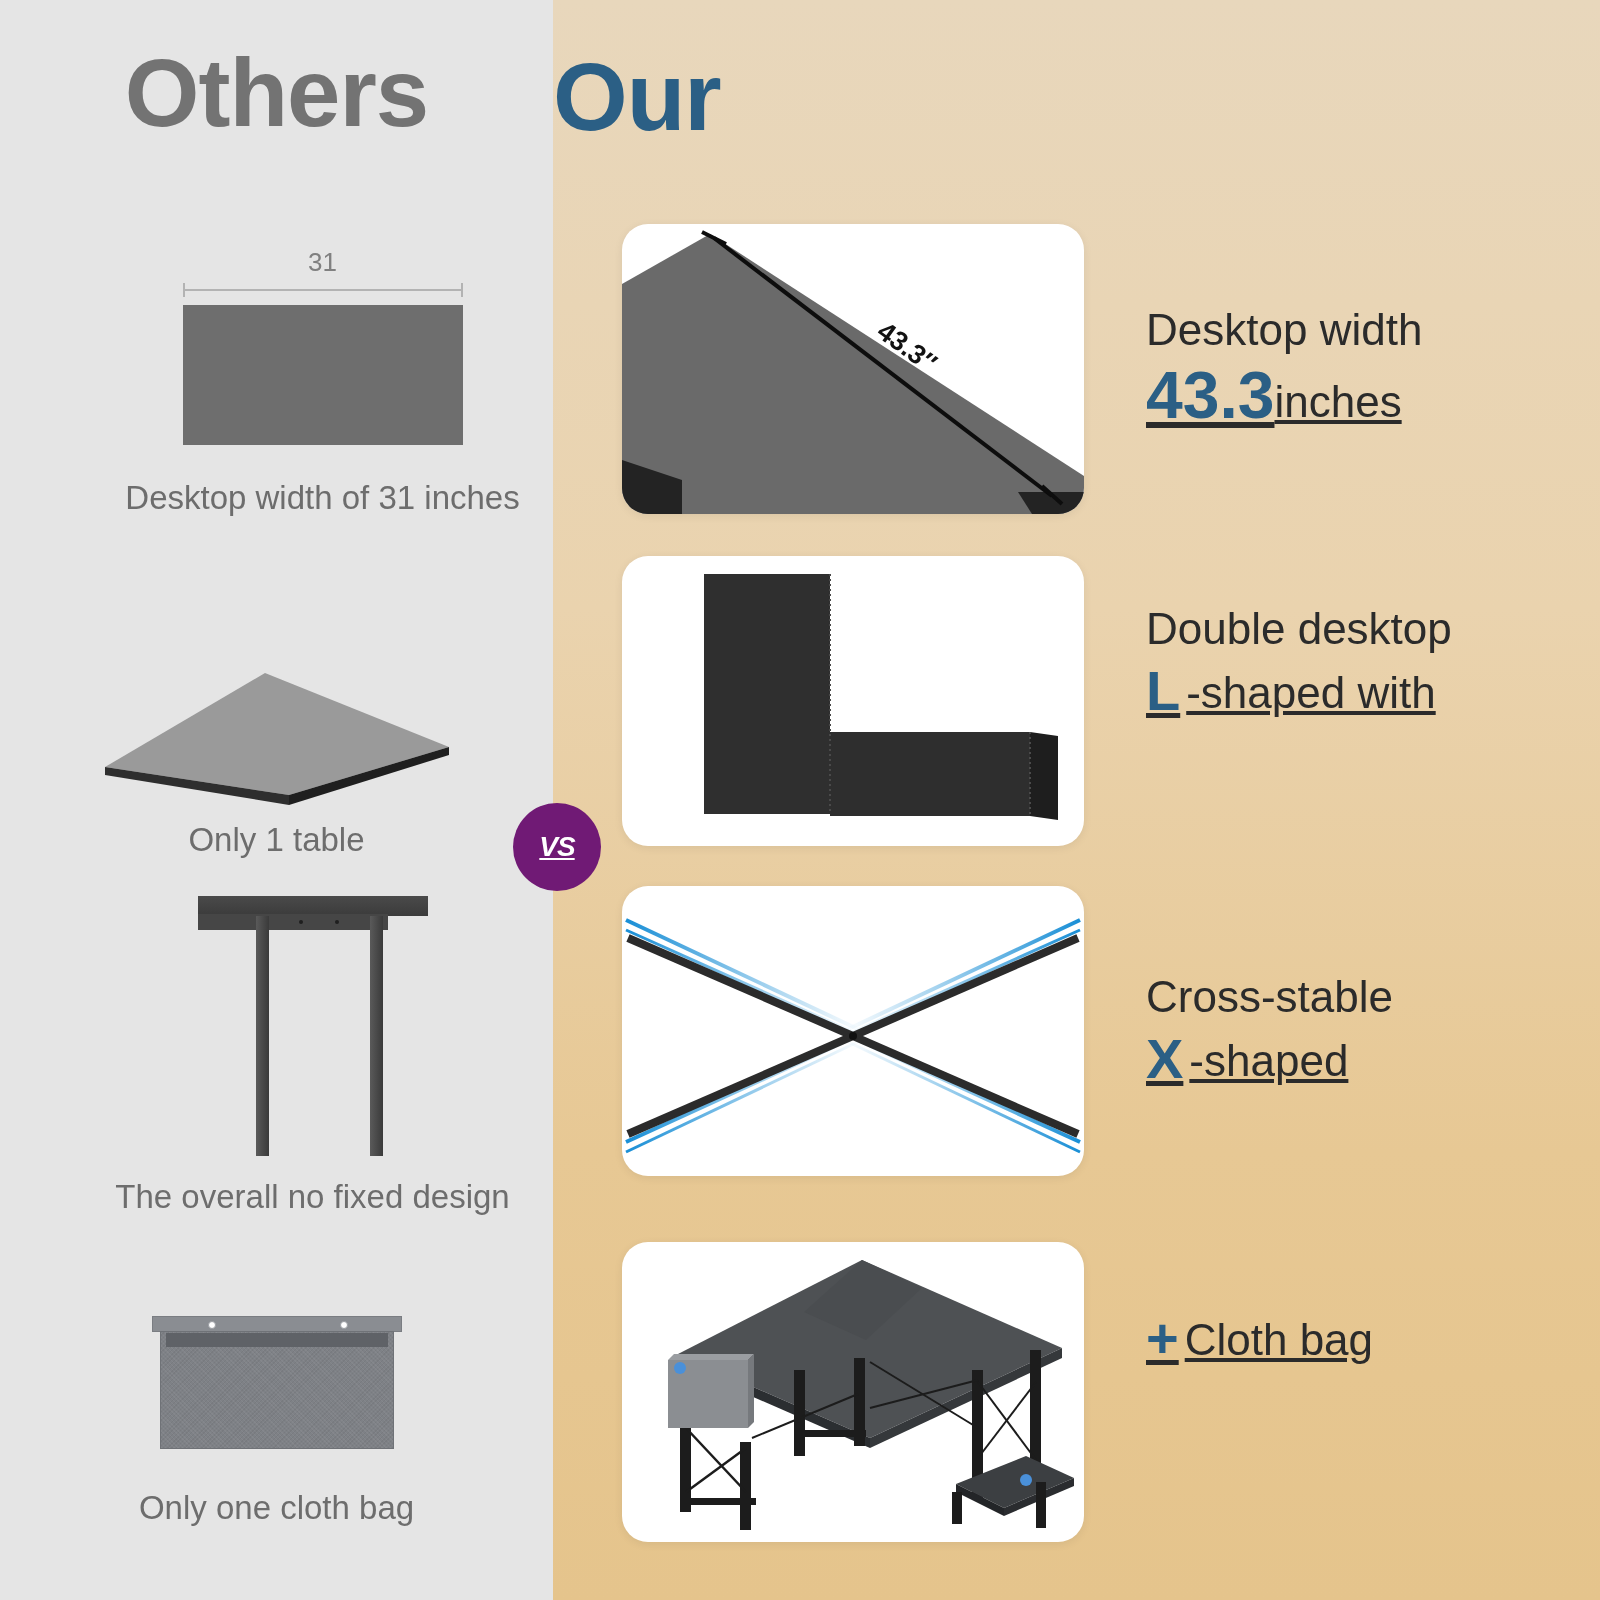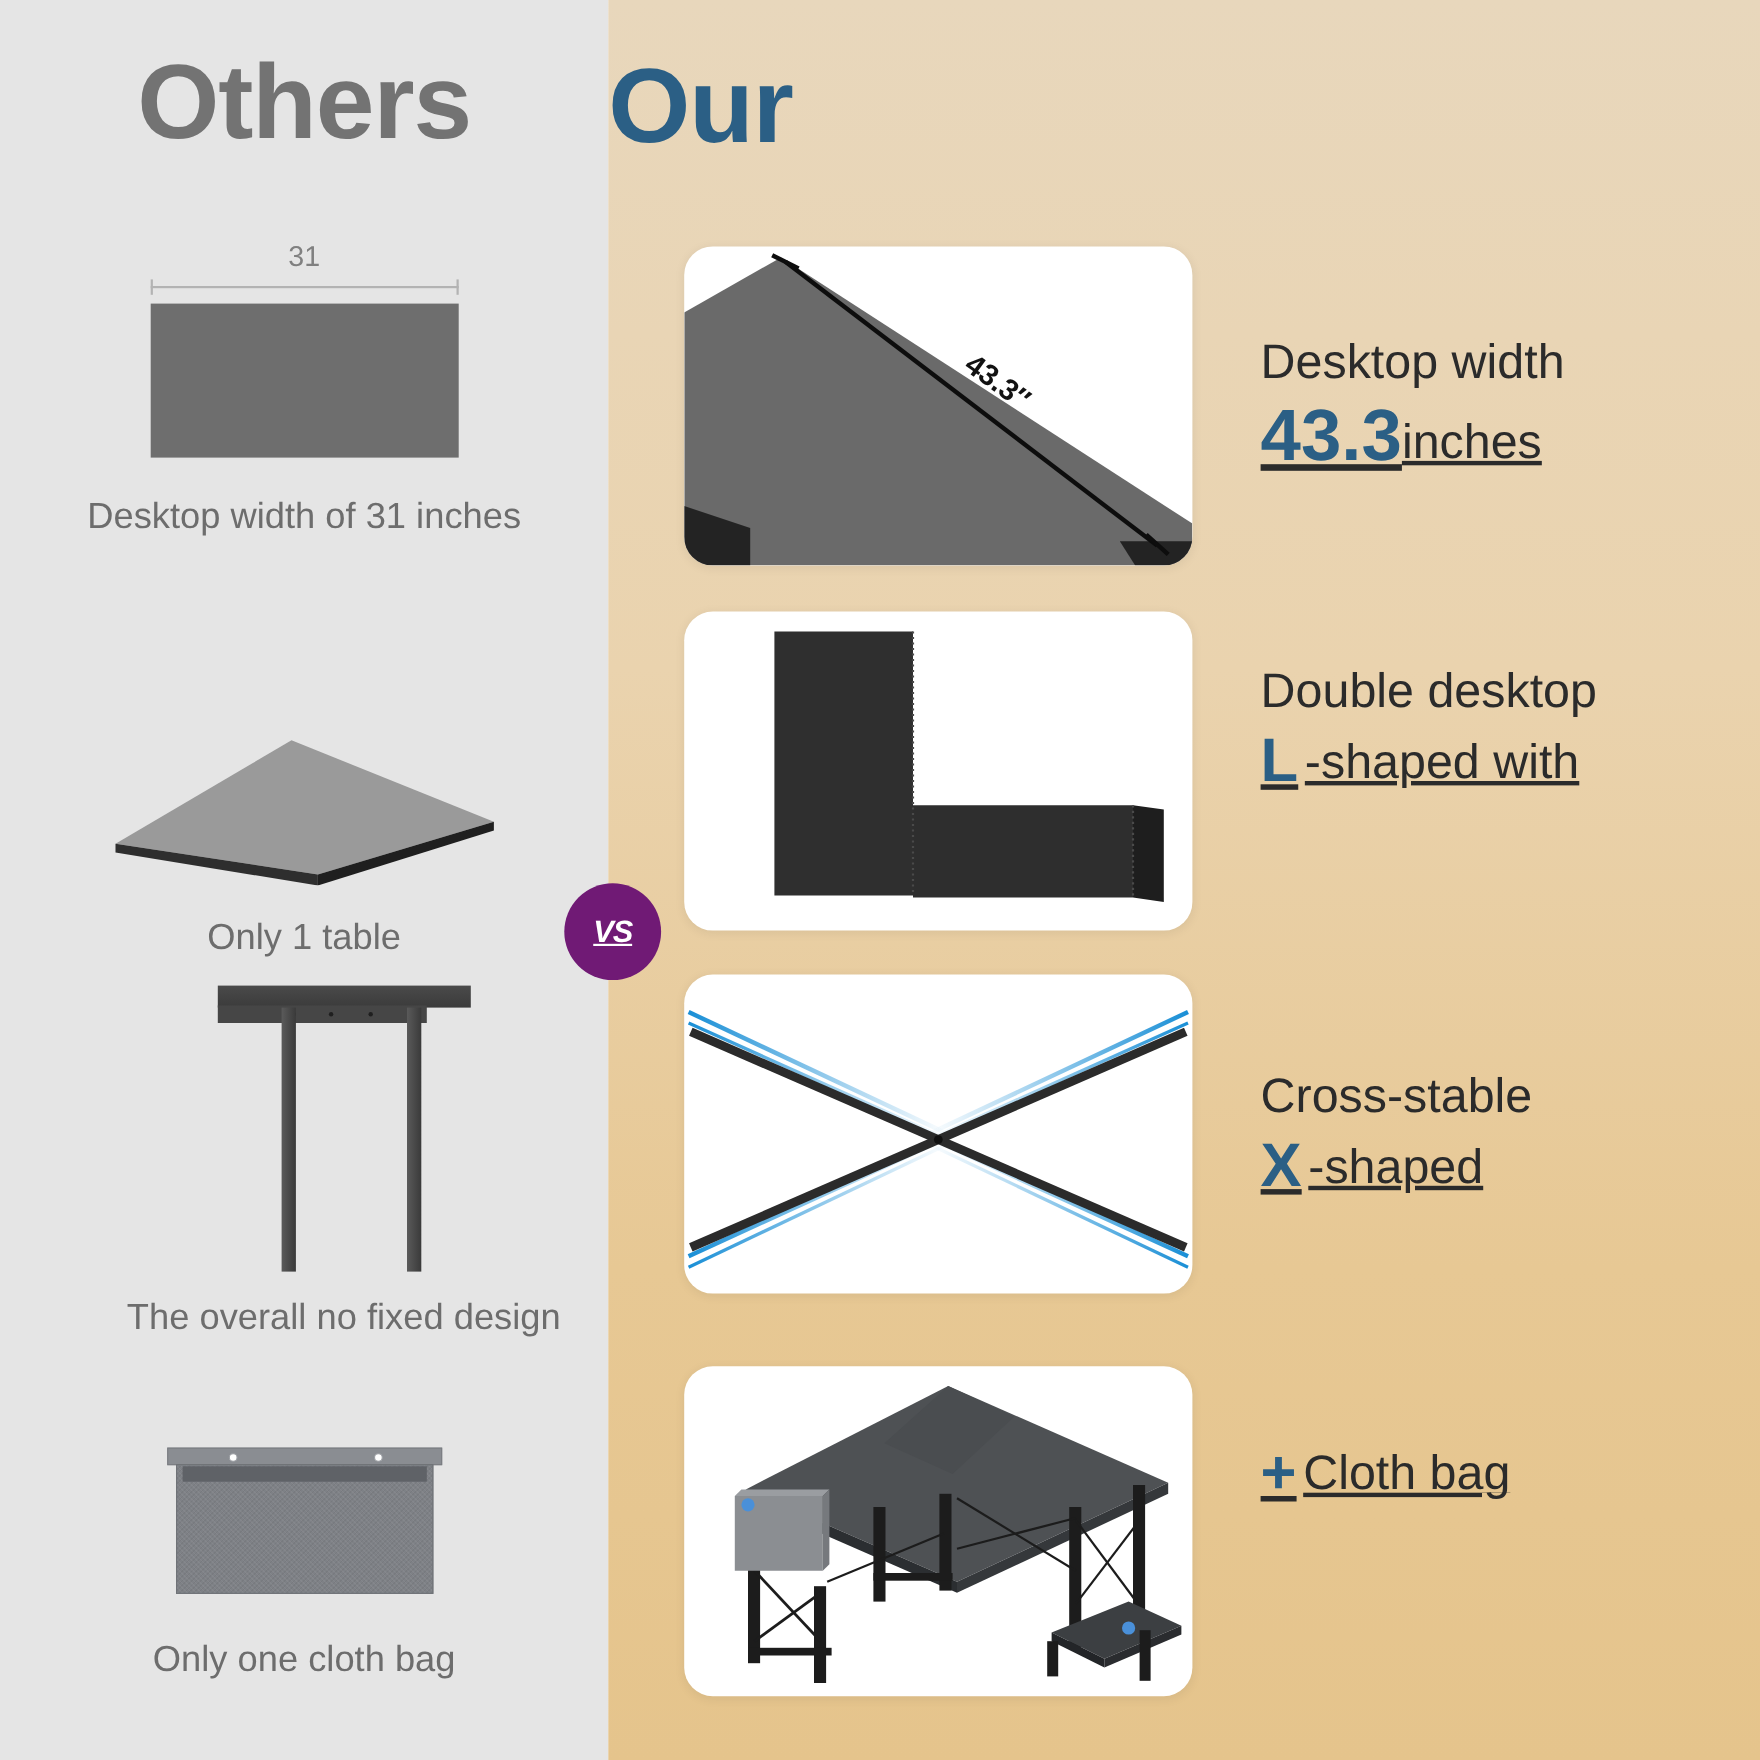--- a/index.html
+++ b/index.html
@@ -121,42 +121,42 @@
 </style>
 </head>
 <body>
 
 <div class="page">
 
   <div class="left-panel">
 
     <div class="others-title">Others</div>
 
-    <div class="o-item" style="top:220px;">
+    <div class="o-item" style="top:249px;padding-left:46px;">
       <div class="dim-wrap">
         <div class="dim-num">31</div>
         <div class="dim-line">
           <div class="bar"></div>
             <div class="cap l"></div>
             <div class="cap r"></div>
         </div>
       </div>
       <div class="flat-rect"></div>
       <div class="o-caption" style="margin-top:34px;">Desktop width of 31 inches</div>
     </div>
 
     <div class="o-item" style="top:655px;">
       <div class="iso-top">
         <svg width="360" height="150" viewBox="0 0 360 150">
           <polygon points="8,112 168,18 352,92 192,140" fill="#9a9a9a"></polygon>
           <polygon points="8,112 8,120 192,150 192,140" fill="#2e2e2e"></polygon>
           <polygon points="192,140 192,150 352,100 352,92" fill="#1f1f1f"></polygon>
         </svg>
       </div>
-      <div class="o-caption" style="margin-top:28px;">Only 1 table</div>
+      <div class="o-caption" style="margin-top:16px;">Only 1 table</div>
     </div>
 
     <div class="o-item" style="top:896px;padding-left:36px;">
       <div class="legs">
         <div class="apron"></div>
         <div class="apron-face"></div>
         <div class="hole" style="left:67px;"></div>
         <div class="hole" style="left:101px;"></div>
         <div class="hole" style="left:137px;"></div>
         <div class="hole" style="left:172px;"></div>

